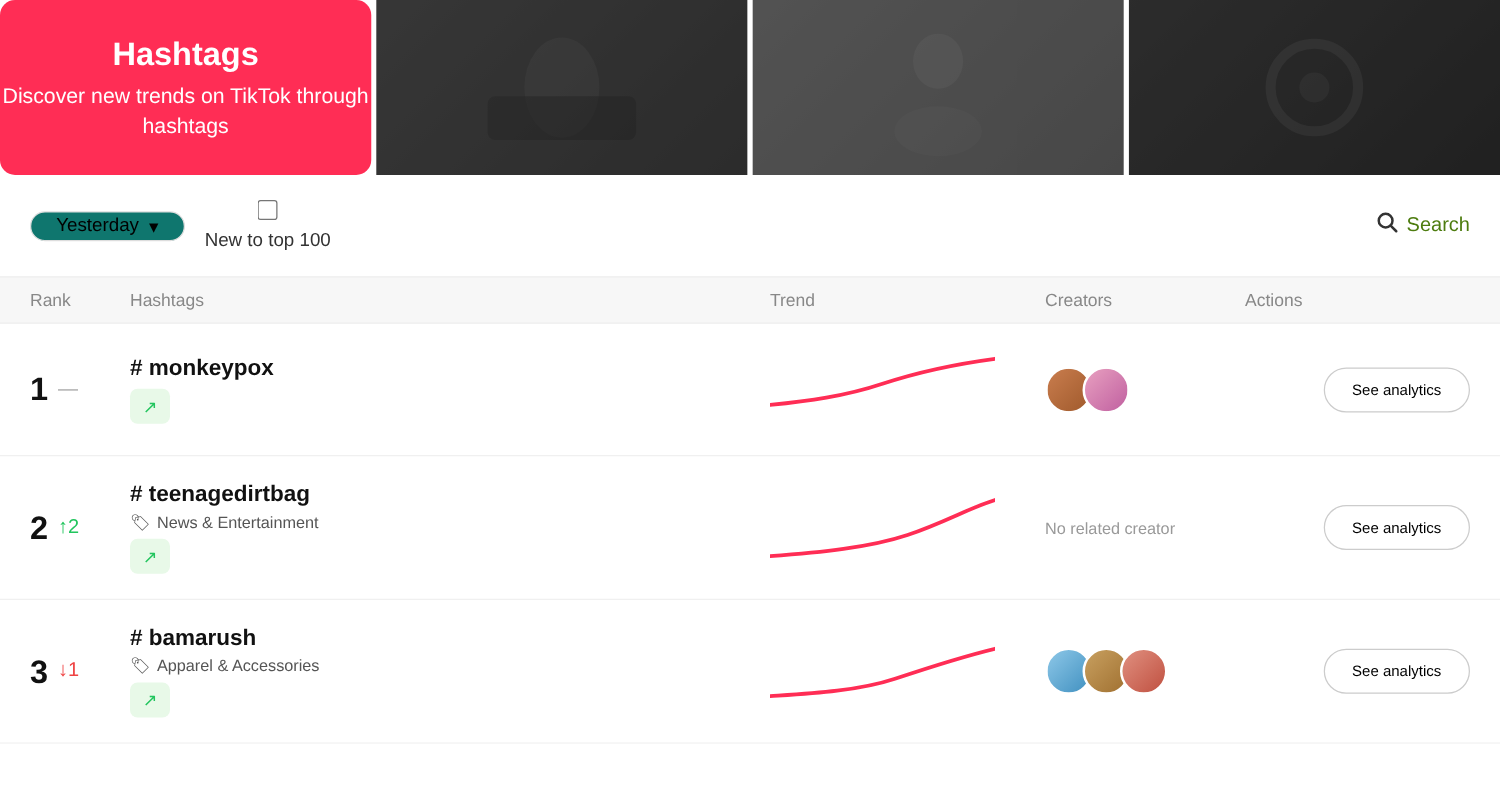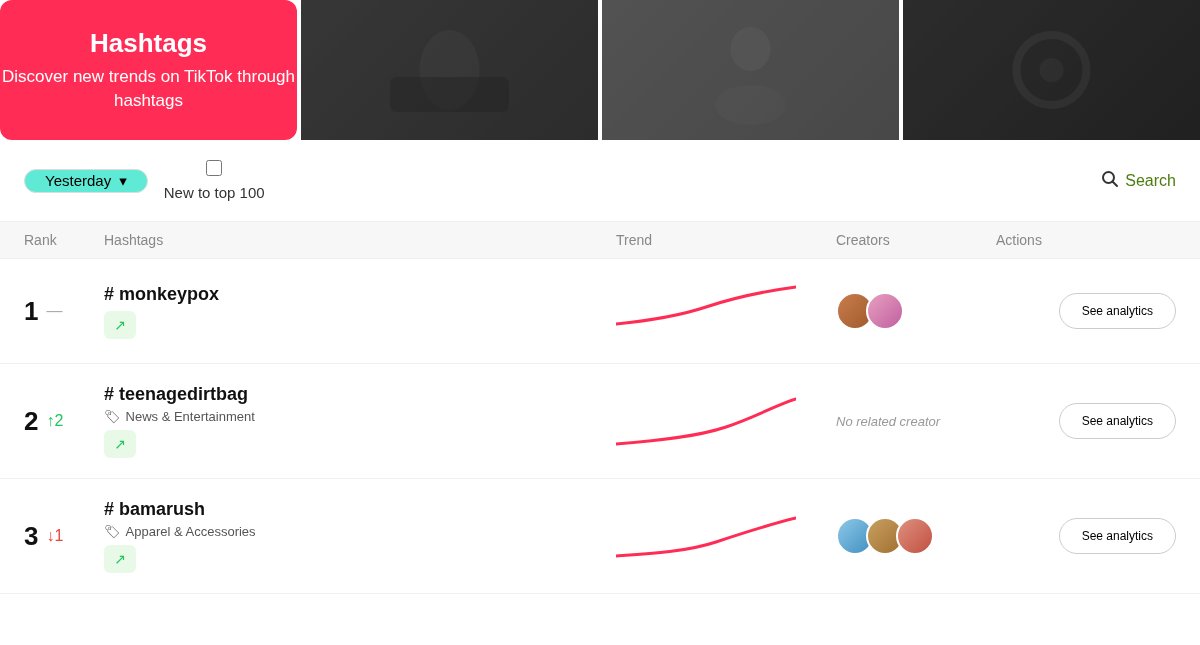--- a/index.html
+++ b/index.html
@@ -13,21 +13,21 @@
     .nav-tile-active .tile-subtitle { color: #fff; font-size: 17px; text-align: center; margin-top: 6px; line-height: 1.4; }
     .nav-tile-img { width: 100%; height: 100%; background-size: cover; background-position: center; display: flex; align-items: center; justify-content: center; }
     .nav-tile-img::after { content: ''; position: absolute; inset: 0; background: rgba(0,0,0,0.35); }
     .tile-songs { background: linear-gradient(135deg, #555 0%, #333 100%); }
     .tile-creators { background: linear-gradient(135deg, #888 0%, #666 100%); }
     .tile-tiktok { background: linear-gradient(135deg, #444 0%, #222 100%); }
 
     
     .toolbar { display: flex; align-items: center; gap: 16px; padding: 20px 24px; }
     .btn-add-industry { background: #1a1a1a; color: #fff; border: none; border-radius: 50px; padding: 12px 24px; font-size: 16px; font-weight: 600; cursor: pointer; }
-    .dropdown-btn { background: #5eead4; border: 1.5px solid #ddd; border-radius: 50px; padding: 2px 20px; font-size: 15px; cursor: pointer; display: flex; align-items: center; gap: 8px; }
+    .dropdown-btn { background: #0f766e; border: 1.5px solid #ddd; border-radius: 50px; padding: 2px 20px; font-size: 15px; cursor: pointer; display: flex; align-items: center; gap: 8px; }
     .checkbox-label { display: flex; align-items: center; gap: 8px; font-size: 15px; color: #333; cursor: pointer; flex-direction: column; }
     .checkbox-label input { width: 16px; height: 16px; }
     .spacer { flex: 1; }
     .search-btn { display: flex; align-items: center; gap: 6px; font-size: 16px; color: #4d7c0f; cursor: pointer; background: none; border: none; }
 
     
     .table-header { display: flex; align-items: center; padding: 10px 24px; background: #f7f7f7; color: #888; font-size: 14px; font-weight: 500; border-top: 1px solid #eee; border-bottom: 1px solid #eee; }
     .col-rank { width: 80px; }
     .col-hashtag { flex: 1; }
     .col-trend { width: 220px; }
@@ -56,21 +56,21 @@
     .avatar:first-child { margin-left: 0; }
     .avatar-1 { background: linear-gradient(135deg, #c97d4e, #a05a2c); }
     .avatar-2 { background: linear-gradient(135deg, #e8a0c0, #c060a0); }
     .avatar-3 { background: linear-gradient(135deg, #8ec8e8, #4090c0); }
     .avatar-4 { background: linear-gradient(135deg, #c8a060, #a07030); }
     .avatar-5 { background: linear-gradient(135deg, #e09080, #c05040); }
 
     
     .trend-svg { width: 180px; height: 60px; }
 
-    .no-creator { font-size: 13px; color: #999; font-style: italic; }
+    .no-creator { font-size: 13px; color: #999; }
   </style>
 </head>
 <body>
 
 <div class="top-nav">
   <div class="nav-tile nav-tile-active">
     <span class="tile-title">Hashtags</span>
     <span class="tile-subtitle">Discover new trends on TikTok through hashtags</span>
   </div>
   <div class="nav-tile" style="margin-left:4px;">

